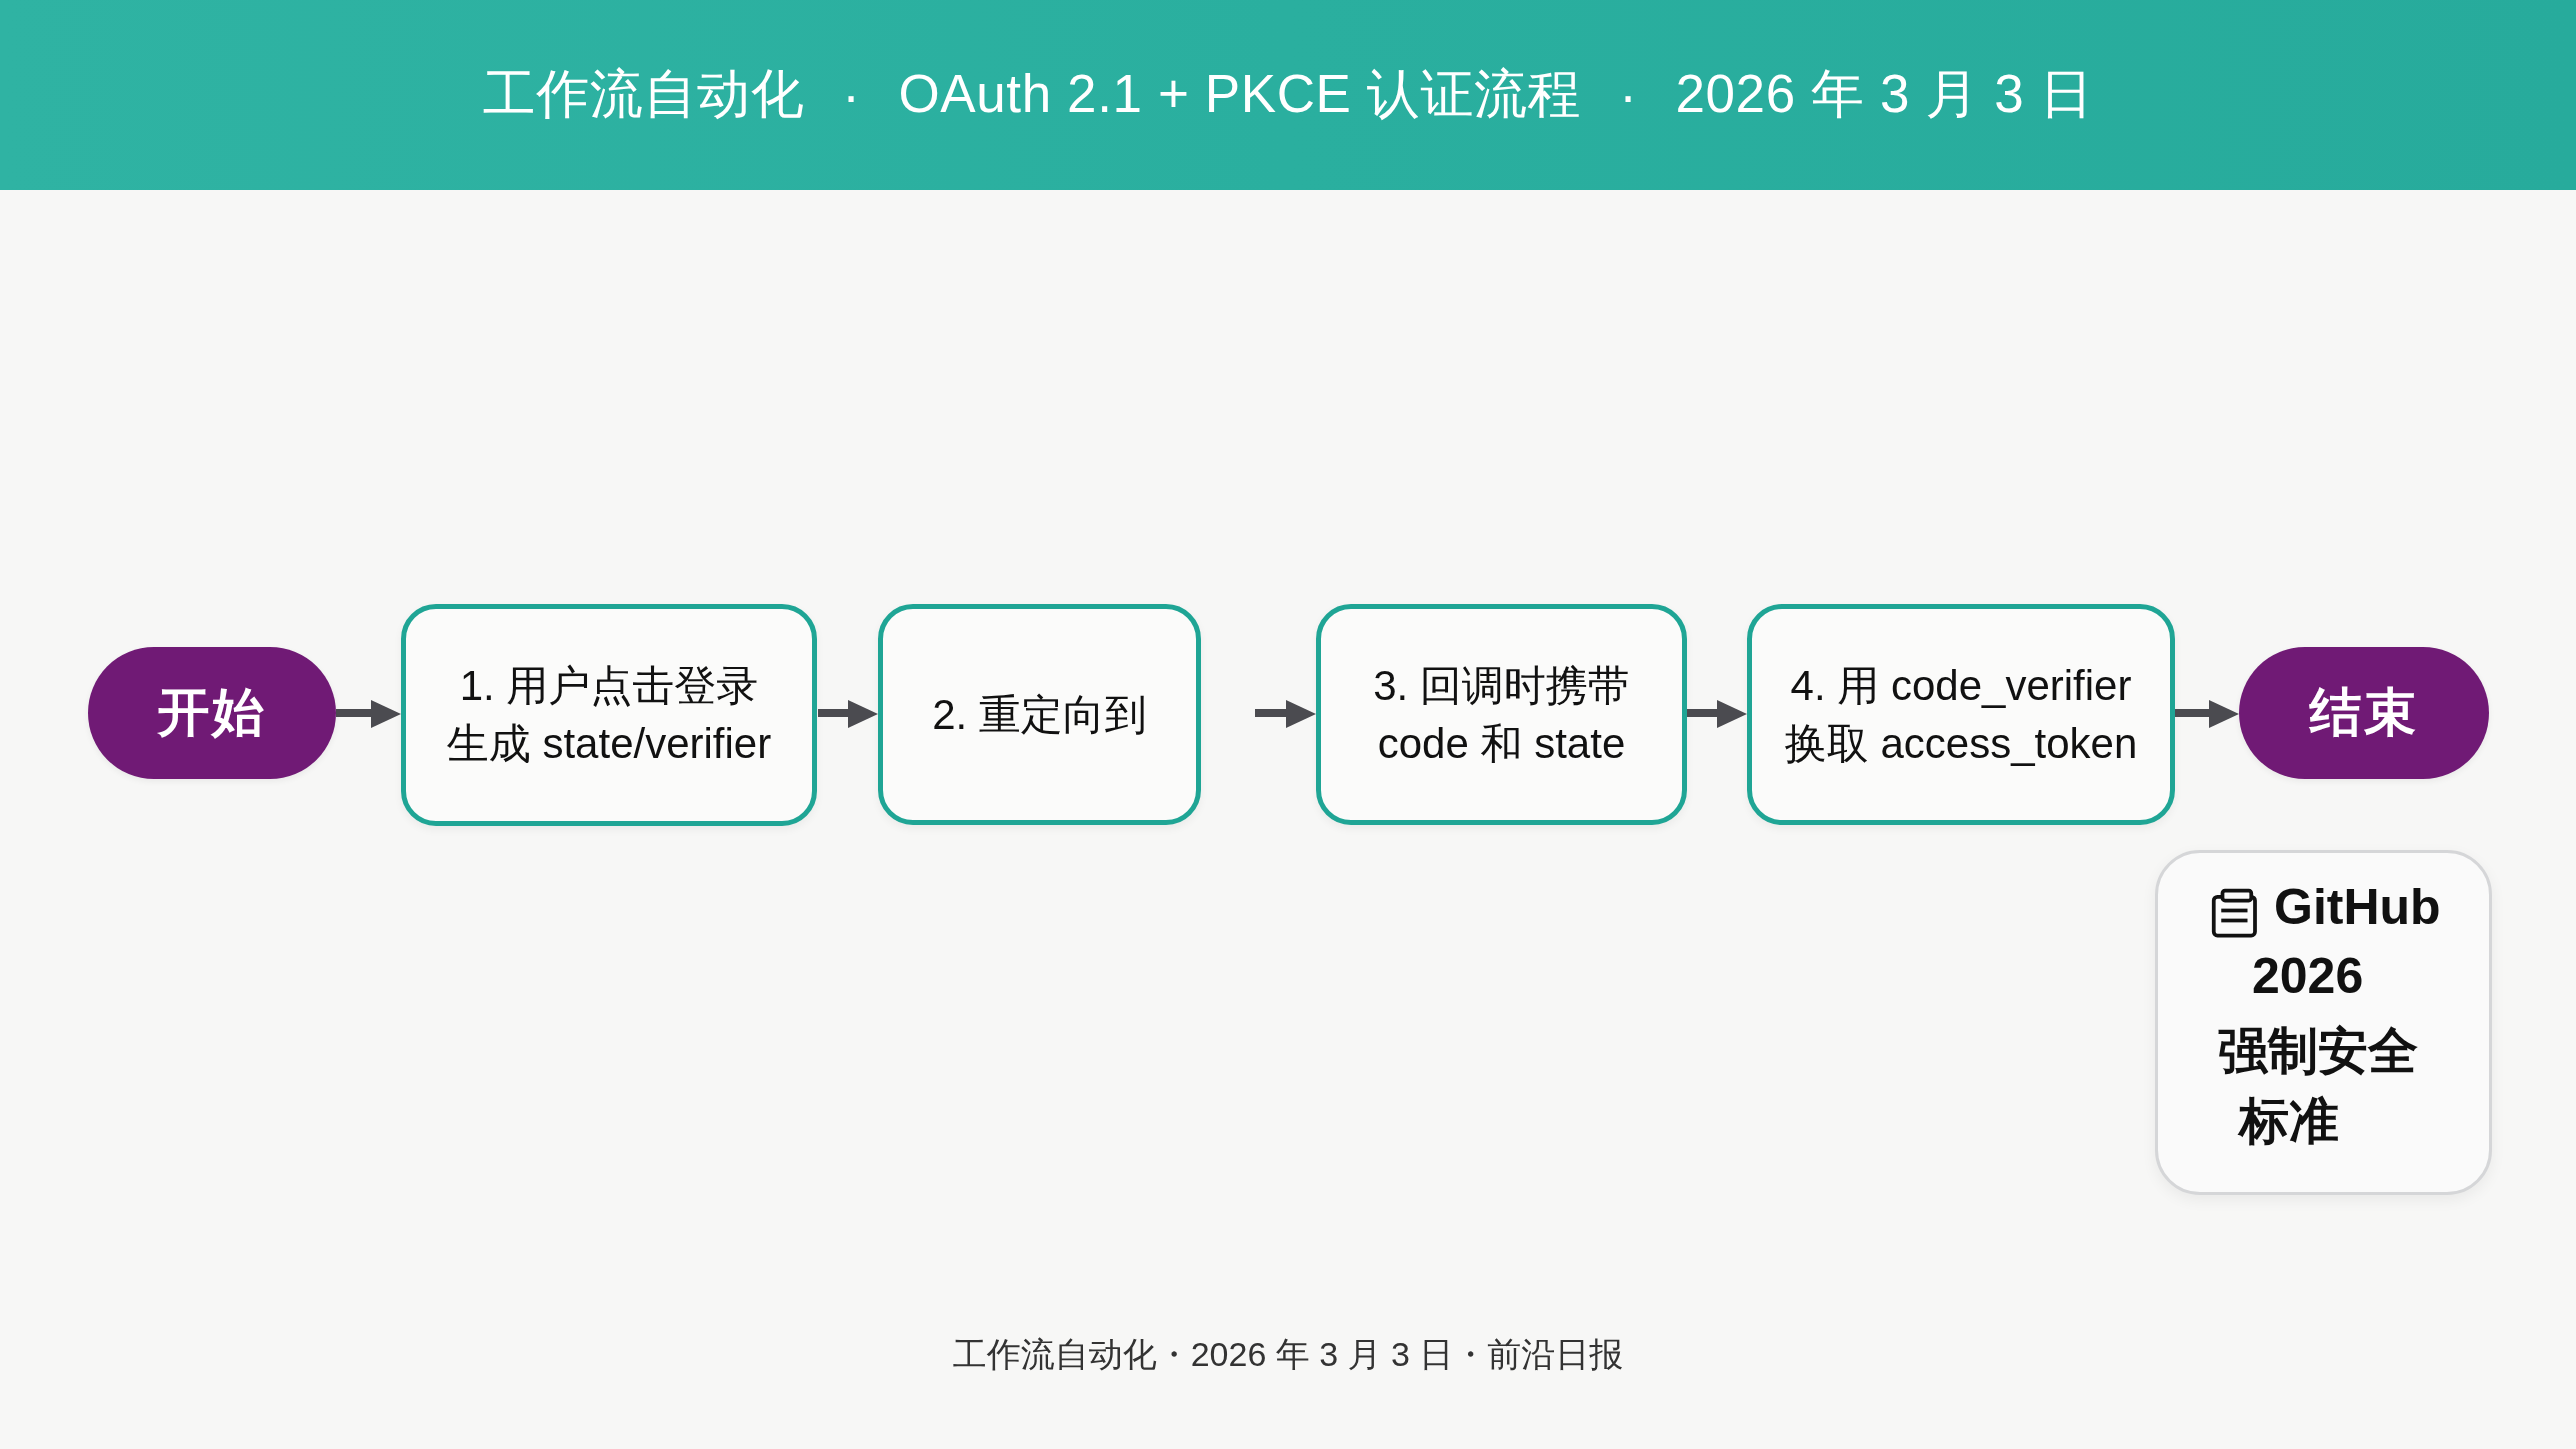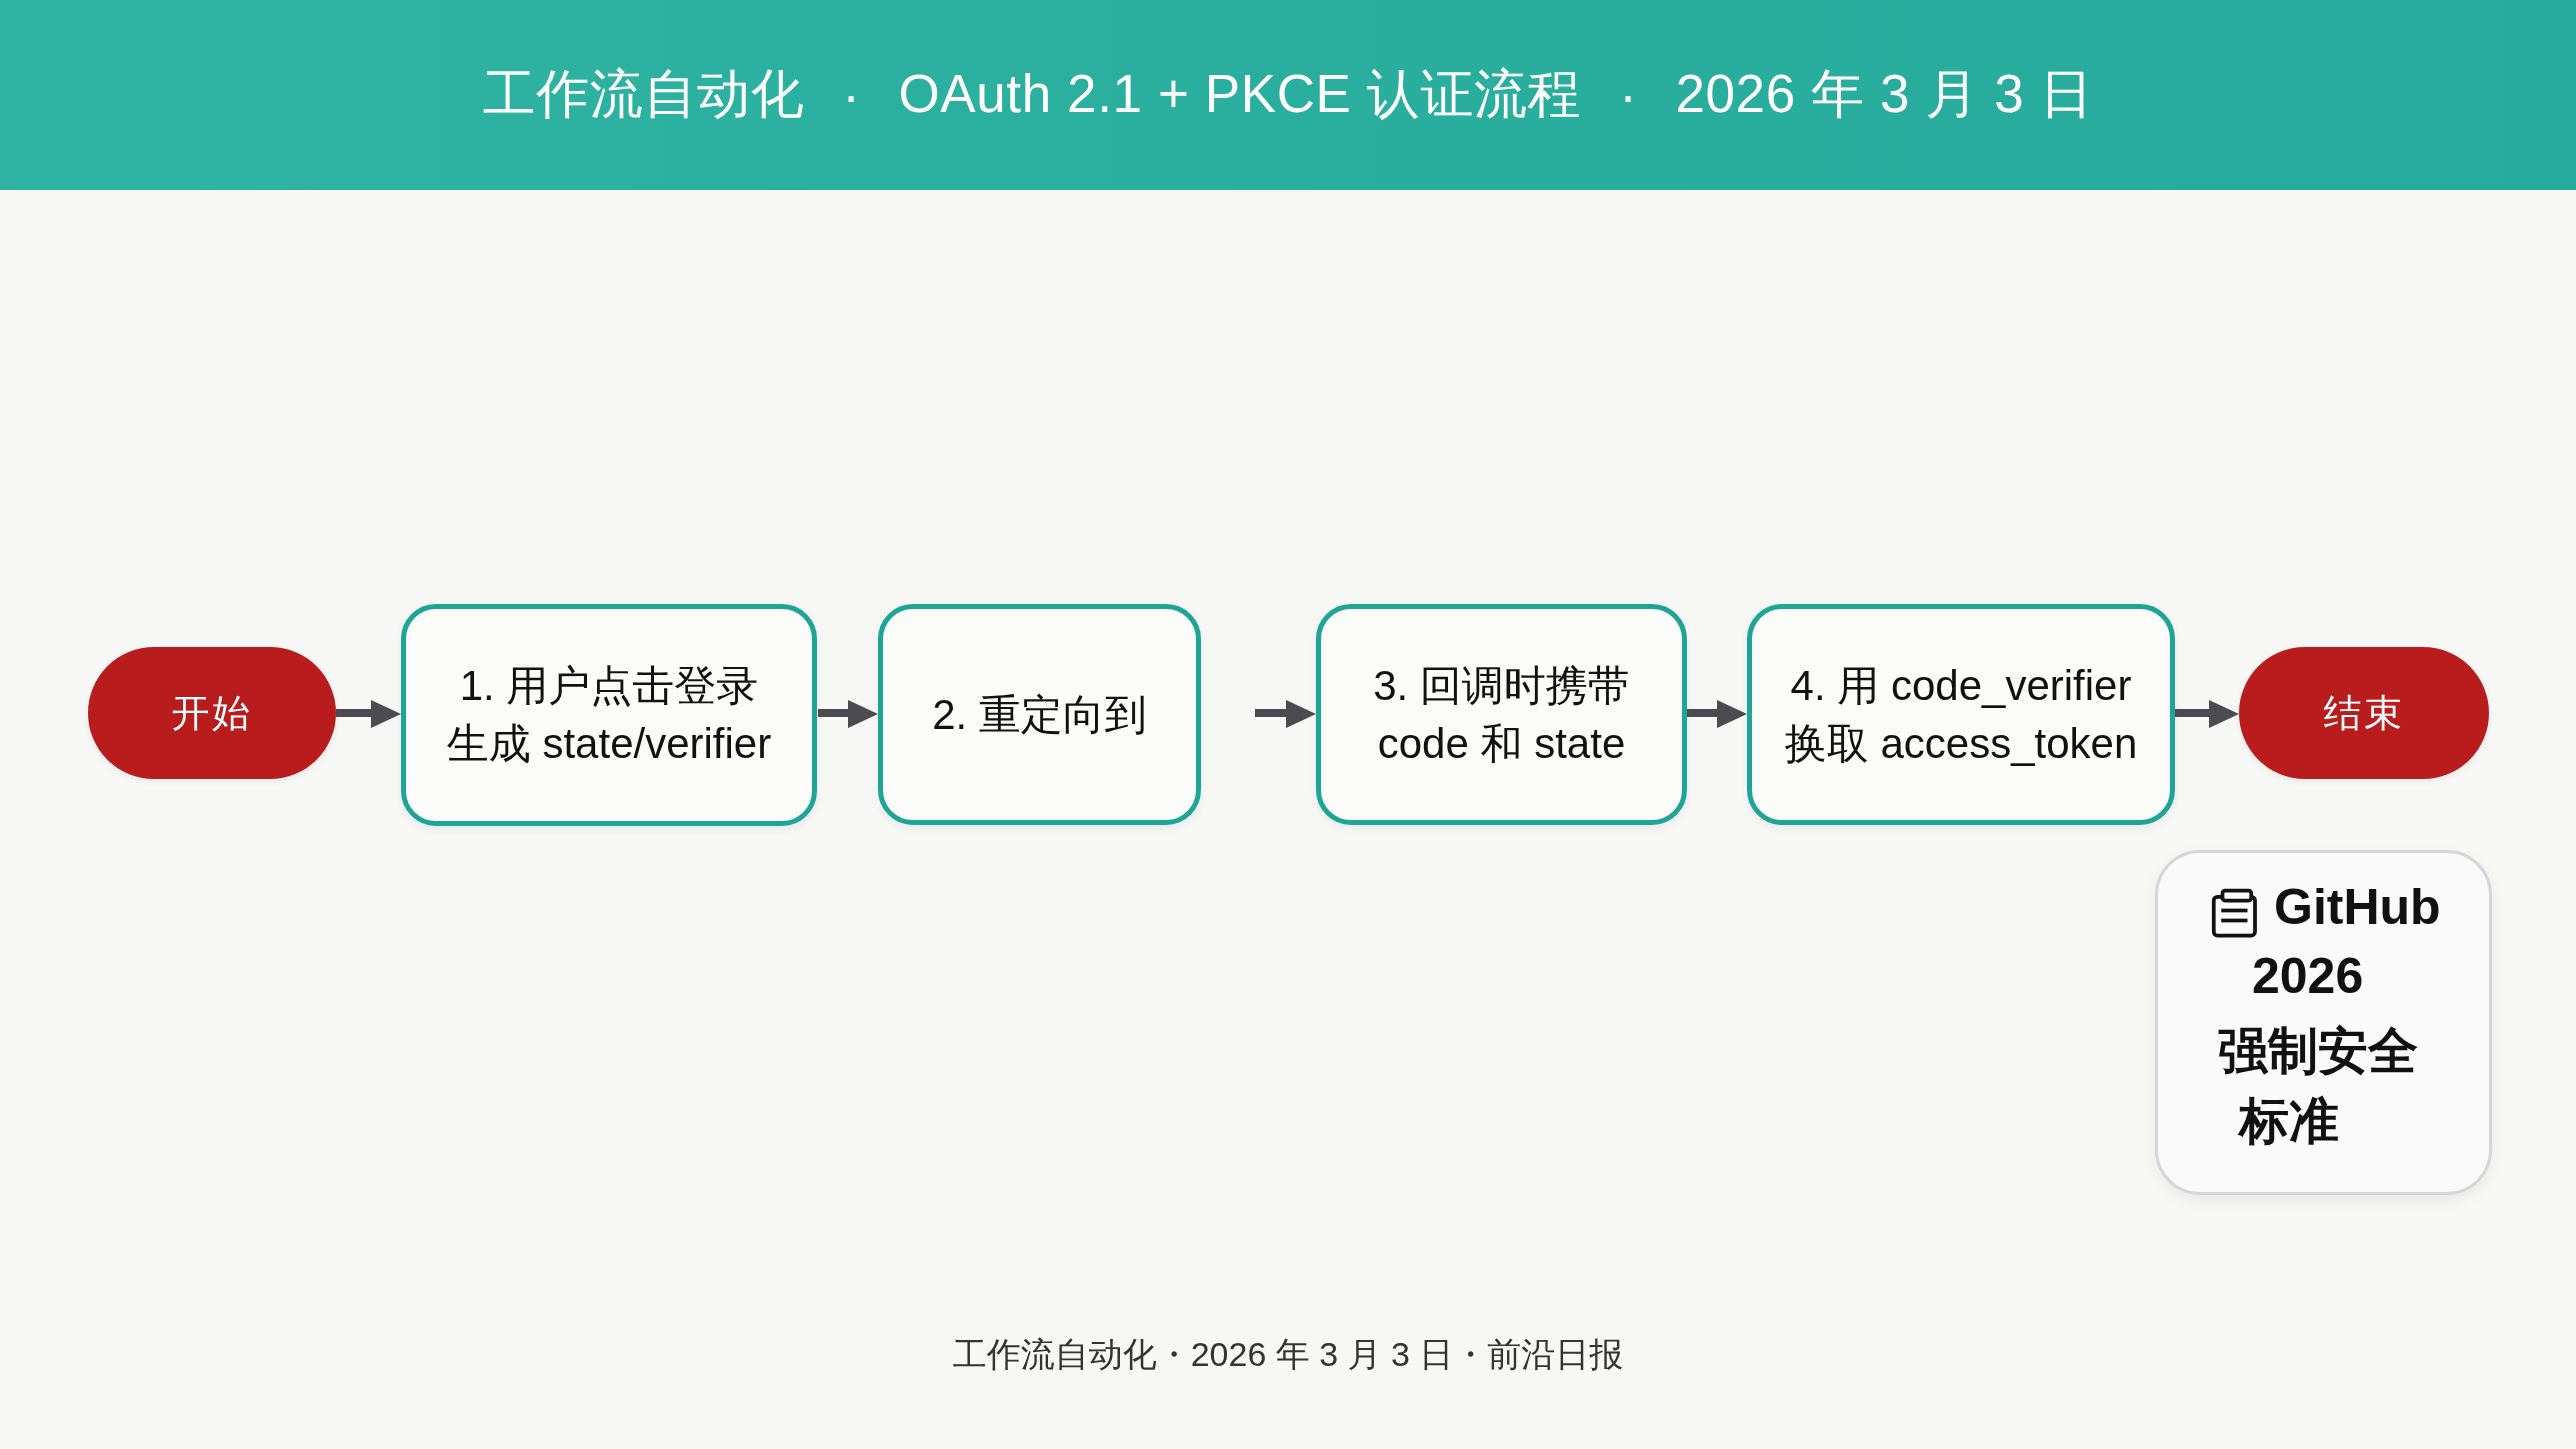--- a/index.html
+++ b/index.html
@@ -10,23 +10,23 @@
     position:relative;
   }
   .header {
     position:absolute; left:0; top:0; width:2576px; height:190px;
     background:linear-gradient(90deg,#2fb3a3 0%,#2aaf9f 50%,#27ab9c 100%);
     display:flex; align-items:center; justify-content:center;
     color:#ffffff; font-size:53px; font-weight:500; letter-spacing:0.6px;
   }
   .header .sep { margin:0 38px; }
   .pill {
-    position:absolute; background:#b91c1c; color:#fff;
+    position:absolute; background:#701a75; color:#fff;
     border-radius:66px; display:flex; align-items:center; justify-content:center;
-    font-size:38px; font-weight:400; letter-spacing:2.5px;
+    font-size:52px; font-weight:700; letter-spacing:2.5px;
     box-shadow:0 2.5px 6.3px rgba(0,0,0,0.06);
   }
   .step {
     position:absolute; background:#fbfbfa;
     border:5px solid #1fa595; border-radius:35px;
     box-sizing:border-box;
     display:flex; flex-direction:column; align-items:center; justify-content:center;
     color:#111; font-size:42px; line-height:58px; text-align:center;
     box-shadow:0 3.8px 8.8px rgba(0,0,0,0.05);
   }

